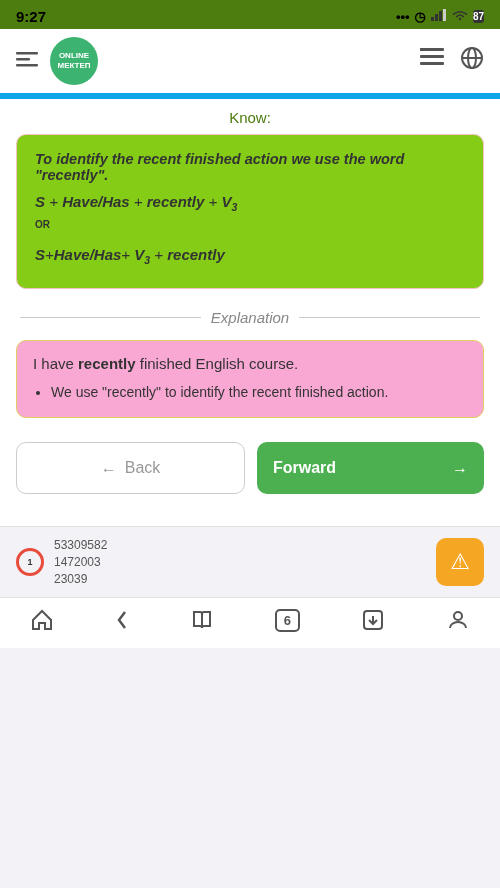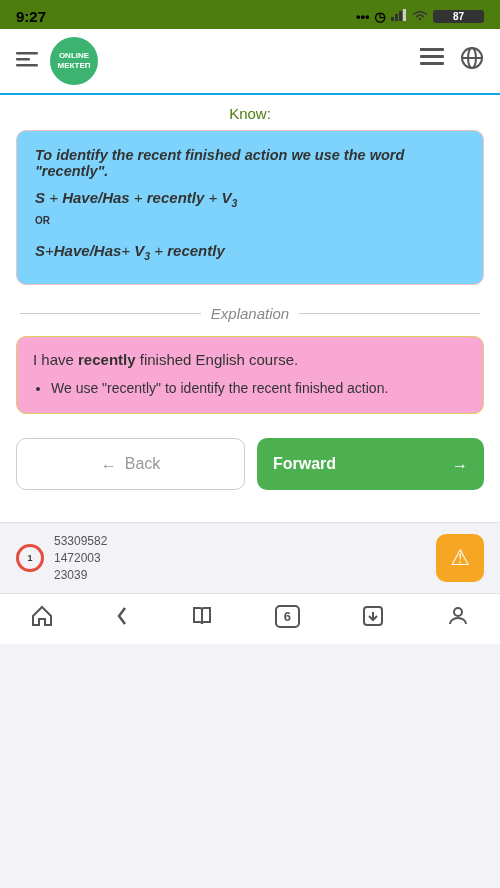--- a/index.html
+++ b/index.html
@@ -21,33 +21,33 @@
       padding: 8px 16px 4px;
       font-size: 14px;
       font-weight: 600;
     }
     .status-bar-time { font-weight: 700; font-size: 15px; }
     .status-icons { display: flex; gap: 5px; align-items: center; font-size: 13px; }
     .battery-badge {
       background: #333;
       color: #fff;
       font-size: 10px;
-      padding: 1px 20px;
+      padding: 1px 0;
       border-radius: 3px;
       font-weight: 700;
     }
 
     
     .header {
       background: #fff;
       display: flex;
       align-items: center;
       padding: 8px 16px;
       justify-content: space-between;
-      border-bottom: 2px solid #0ea5e9;
+      border-bottom: 6px solid #0ea5e9;
     }
     .header-left { display: flex; align-items: center; gap: 12px; }
     .hamburger-icon { font-size: 20px; color: #555; }
     .logo-circle {
       width: 48px; height: 48px;
       background: #3cb371;
       border-radius: 50%;
       display: flex; align-items: center; justify-content: center;
       flex-direction: column;
       color: #fff;
@@ -69,21 +69,21 @@
     .know-label {
       text-align: center;
       font-size: 15px;
       color: #4d7c0f;
       padding: 10px 0 8px;
       font-weight: 500;
     }
 
     
     .grammar-box {
-      background: #7dd3fc;
+      background: #84cc16;
       border: 1.5px solid #f5c0c0;
       border-radius: 10px;
       padding: 16px 18px;
       margin-bottom: 20px;
     }
     .grammar-box p {
       font-size: 14.5px;
       color: #333;
       margin-bottom: 10px;
     }

